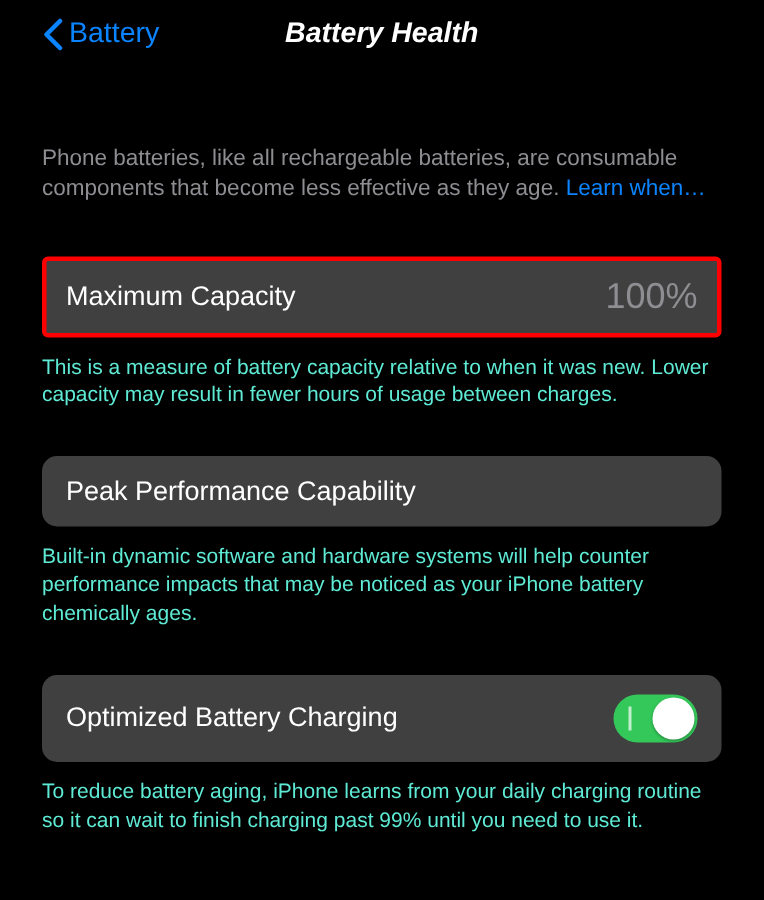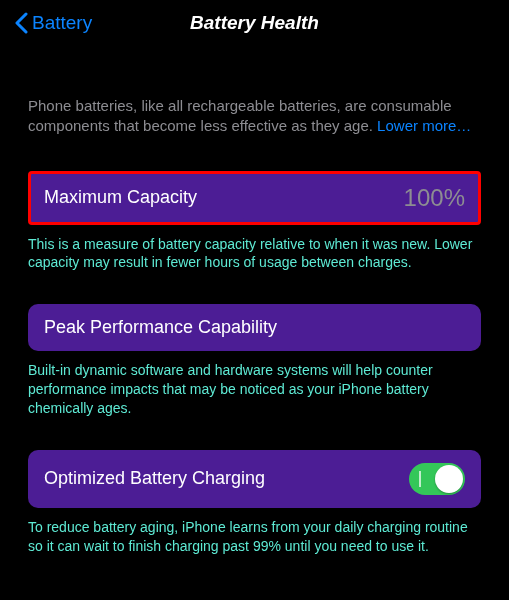--- a/index.html
+++ b/index.html
@@ -21,21 +21,21 @@
       padding: 12px 12px 14px 12px;
       position: relative;
     }
     .back-button {
       display: flex;
       align-items: center;
       color: #0b84ff;
       font-size: 19px;
       gap: 4px;
       position: absolute;
-      left: 14px;
+      left: 28px;
     }
     .back-chevron {
       font-size: 26px;
       line-height: 1;
       font-weight: 500;
     }
     .back-chevron svg {
       display: block;
     }
     .header-title {
@@ -53,21 +53,21 @@
       color: #8d8d92;
       font-size: 15px;
       line-height: 1.35;
       margin-top: 48px;
       margin-bottom: 34px;
     }
     .learn-more {
       color: #0b84ff;
     }
     .row {
-      background: #4c1d95;
+      background: #404040;
       border-radius: 10px;
       padding: 13px 16px;
       display: flex;
       align-items: center;
       justify-content: space-between;
     }
     .row-highlight {
       border: 3px solid #ff0000;
       border-radius: 4px;
       padding: 10px 13px;
@@ -128,21 +128,21 @@
       </svg>
     </span>
     <span>Battery</span>
   </div>
   <div class="header-title">Battery Health</div>
 </div>
 
 <div class="content">
 
   <div class="intro-text">
-    <span>Phone batteries, like all rechargeable batteries, are consumable components that become less effective as they age. </span><span class="learn-more">Lower more…</span>
+    <span>Phone batteries, like all rechargeable batteries, are consumable components that become less effective as they age. </span><span class="learn-more">Learn when…</span>
   </div>
 
   <div class="row row-highlight">
     <span class="row-label">Maximum Capacity</span>
     <span class="row-value">100%</span>
   </div>
   <div class="section-caption">This is a measure of battery capacity relative to when it was new. Lower capacity may result in fewer hours of usage between charges.</div>
 
   <div class="row">
     <span class="row-label">Peak Performance Capability</span>

